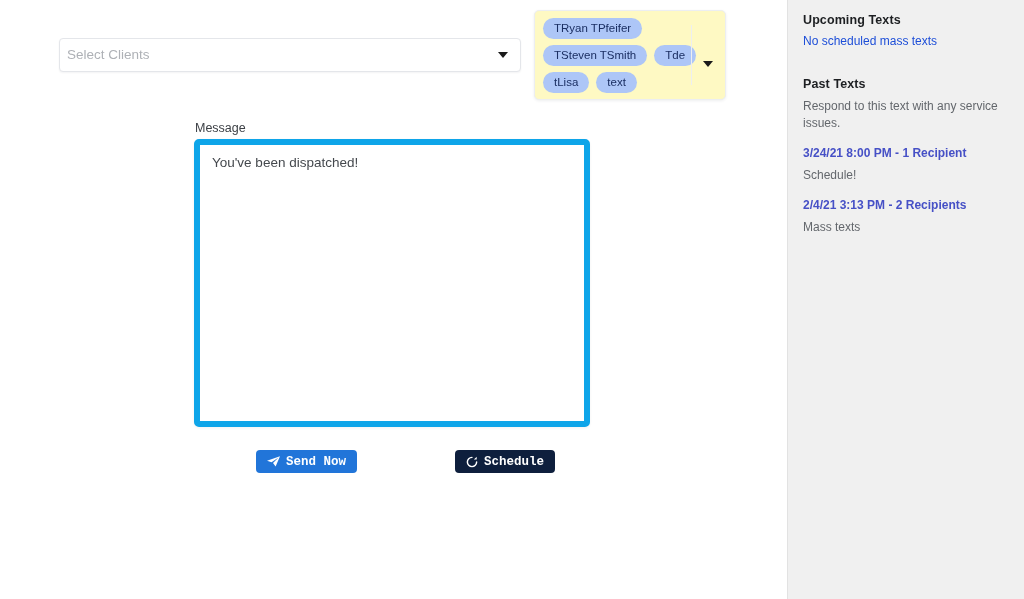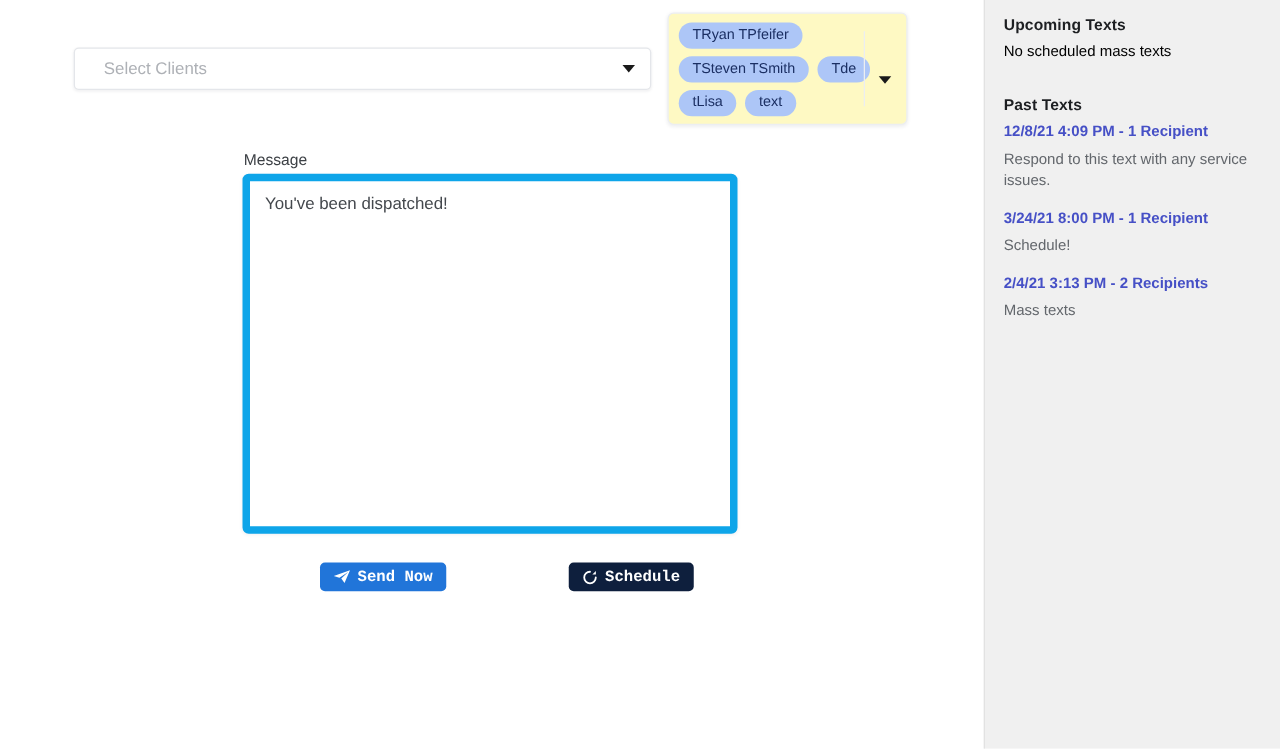--- a/index.html
+++ b/index.html
@@ -39,21 +39,21 @@
     top: 38px;
     width: 462px;
     height: 34px;
     background: #ffffff;
     border: 1px solid #e4e6ea;
     border-radius: 4px;
     box-shadow: 0 1px 2px rgba(16,24,40,0.05);
     box-sizing: border-box;
     display: flex;
     align-items: center;
-    padding: 0 10px 0 23px;
+    padding: 0 10px 0 7px;
     justify-content: space-between;
   }
   .select-clients .placeholder {
     flex: 1;
     color: #aeb1b6;
     font-size: 13.5px;
     line-height: 1;
     padding-left: 0px;
   }
   .caret {
@@ -187,21 +187,21 @@
   }
   .side-heading {
     font-size: 12.5px;
     font-weight: bold;
     color: #1d1f22;
     margin: 0 0 7px 0;
     letter-spacing: 0.1px;
   }
   .side-empty {
     font-size: 12px;
-    color: #000000;
+    color: #1d4ed8;
     margin: 0;
   }
   .past-heading {
     margin-top: 29px;
   }
   .text-entry {
     margin-bottom: 14px;
   }
   .entry-title {
     font-size: 12px;
@@ -265,21 +265,20 @@
   </div>
 
   <div class="sidebar">
 
     <h3 class="side-heading">Upcoming Texts</h3>
     <p class="side-empty">No scheduled mass texts</p>
 
     <h3 class="side-heading past-heading">Past Texts</h3>
 
     <div class="text-entry">
-      <p class="entry-title">12/8/21 4:09 PM - 1 Recipient</p>
       <p class="entry-body">Respond to this text with any service issues.</p>
     </div>
 
     <div class="text-entry">
       <p class="entry-title">3/24/21 8:00 PM - 1 Recipient</p>
       <p class="entry-body">Schedule!</p>
     </div>
 
     <div class="text-entry">
       <p class="entry-title">2/4/21 3:13 PM - 2 Recipients</p>

